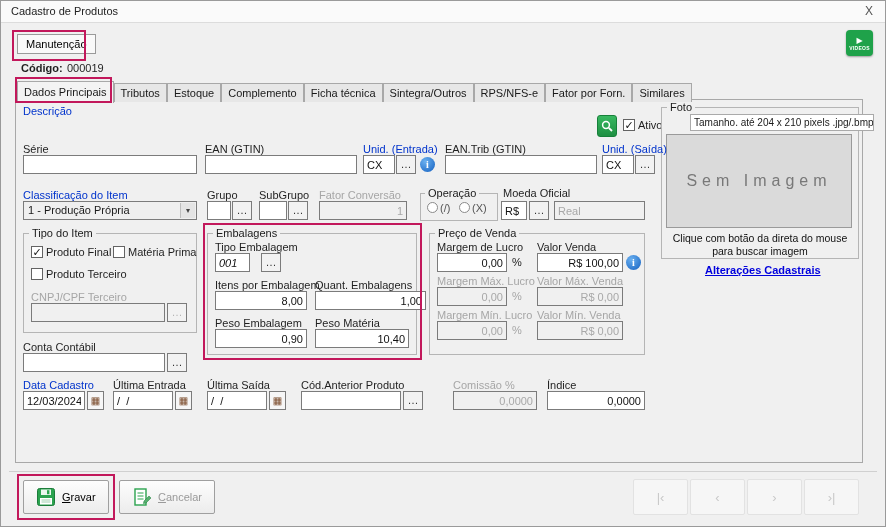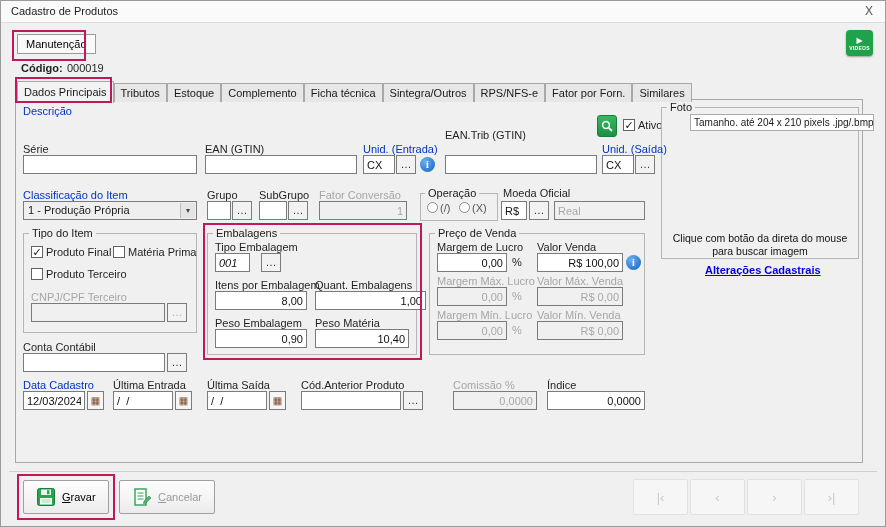--- a/index.html
+++ b/index.html
@@ -119,32 +119,35 @@
         <circle cx="5" cy="5" r="3.4" fill="none" stroke="#fff" stroke-width="1.5"></circle>
         <line x1="7.8" y1="7.8" x2="11" y2="11" stroke="#fff" stroke-width="1.8"></line>
       </svg>
   </button>
   <span class="cb checked" style="left:622px;top:118px;"></span>
   <span class="lbl" style="left:637px;top:118px;">Ativo</span>
 
   <div class="group" style="left:660px;top:106px;width:198px;height:152px;"></div>
   <span class="gcap" style="left:666px;top:100px;">Foto</span>
   <div class="sizefld" style="left:689px;top:113px;width:184px;">Tamanho. até 204 x 210 pixels .jpg/.bmp</div>
+  <div class="imgbox" style="left:665px;top:133px;width:186px;height:94px;">
+    <span>Sem Imagem</span>
+  </div>
   <div class="hint" style="left:662px;top:231px;width:194px;">Clique com botão da direta do mouse para buscar imagem</div>
   <span class="link" style="left:704px;top:263px;">Alterações Cadastrais</span>
 
   <span class="lbl" style="left:22px;top:142px;">Série</span>
   <input class="fld" style="left: 22px; top: 154px; width: 174px;" value="">
   <span class="lbl" style="left:204px;top:142px;">EAN (GTIN)</span>
   <input class="fld" style="left: 204px; top: 154px; width: 152px;" value="">
   <span class="lbl blue" style="left:362px;top:142px;">Unid. (Entrada)</span>
   <input class="fld" style="left: 362px; top: 154px; width: 32px;" value="CX">
   <button class="dots" style="left:395px;top:154px;">…</button>
   <span class="info" style="left:419px;top:156px;">i</span>
-  <span class="lbl" style="left:444px;top:128px;">EAN.Trib (GTIN)</span>
+  <span class="lbl" style="left:444px;top:142px;">EAN.Trib (GTIN)</span>
   <input class="fld" style="left: 444px; top: 154px; width: 152px;" value="">
   <span class="lbl blue" style="left:601px;top:142px;">Unid. (Saída)</span>
   <input class="fld" style="left: 601px; top: 154px; width: 32px;" value="CX">
   <button class="dots" style="left:634px;top:154px;">…</button>
 
   <span class="lbl blue" style="left:22px;top:188px;">Classificação do Item</span>
   <div class="combo" style="left:22px;top:200px;width:174px;">
     <span>1 - Produção Própria</span>
     <span class="arrow">▾</span>
   </div>

